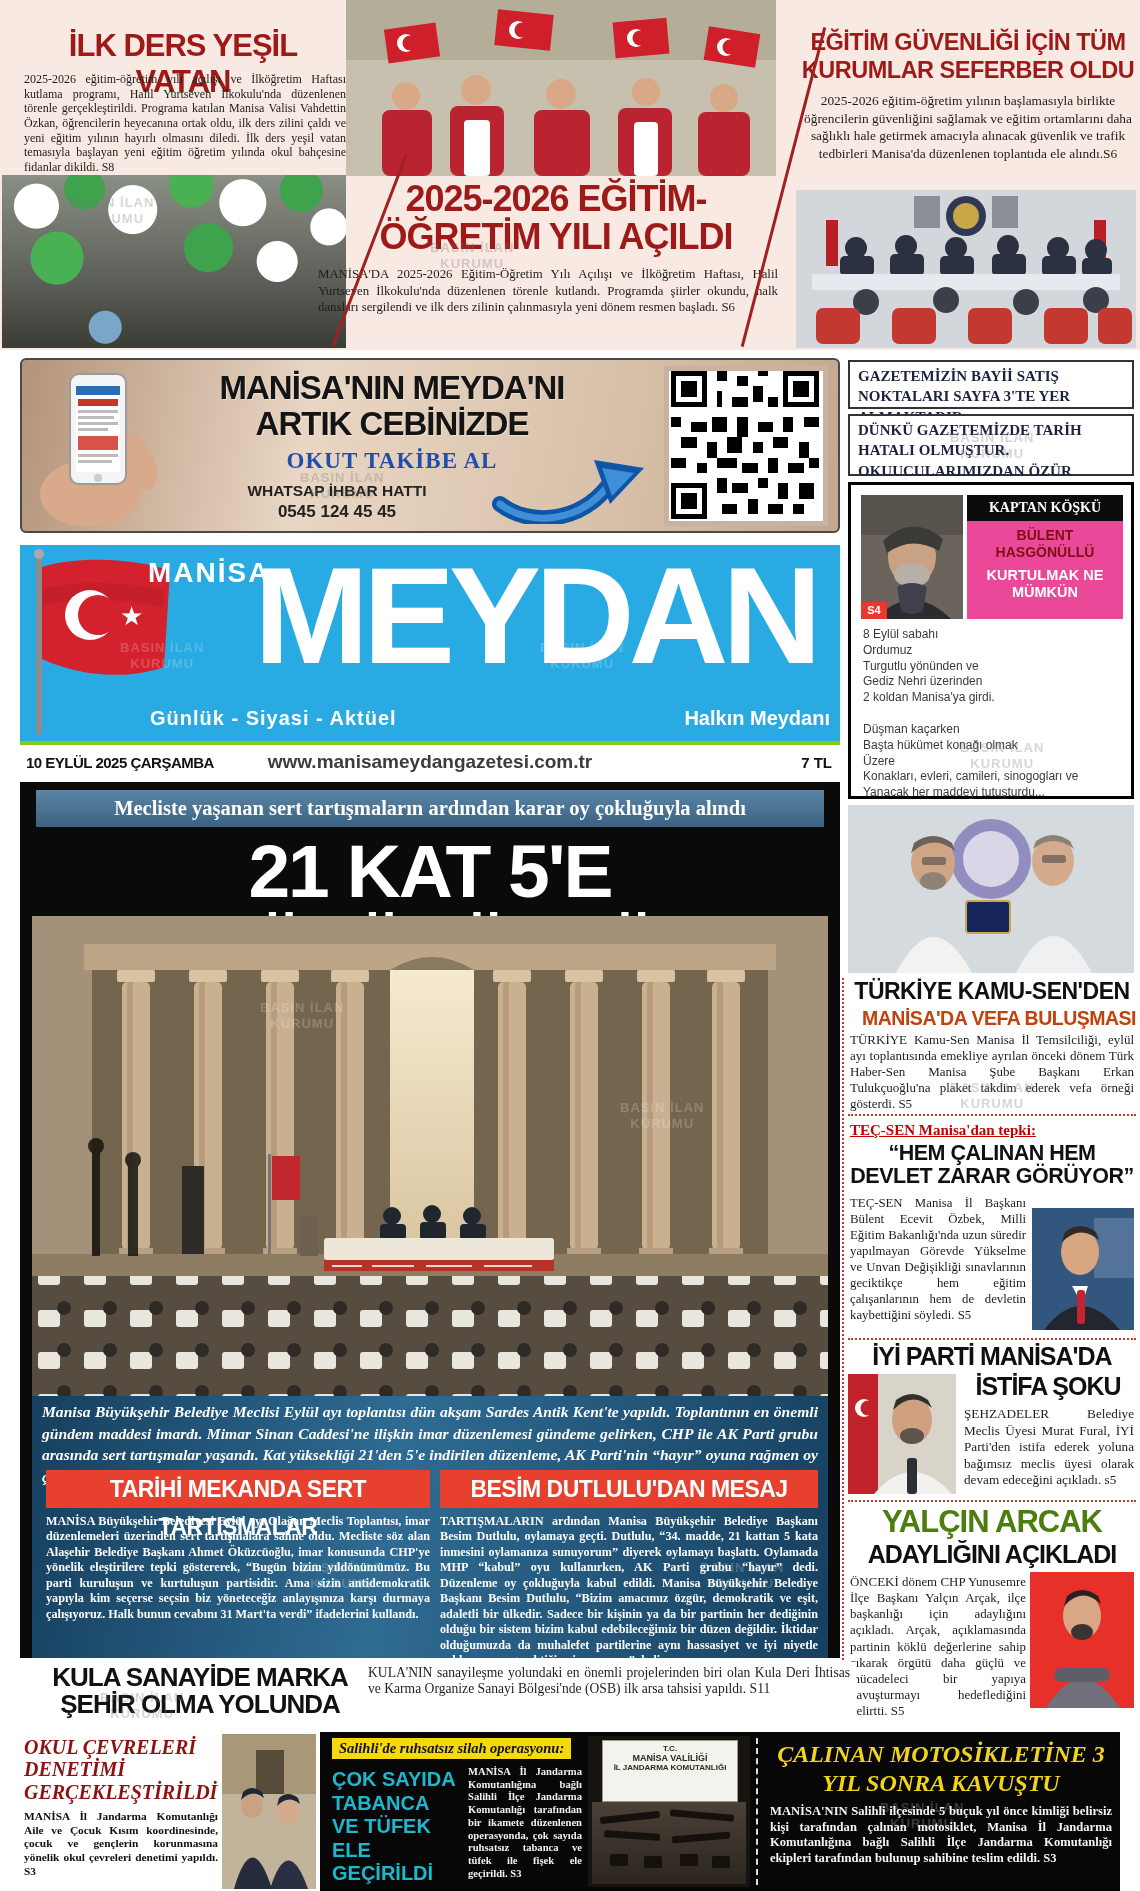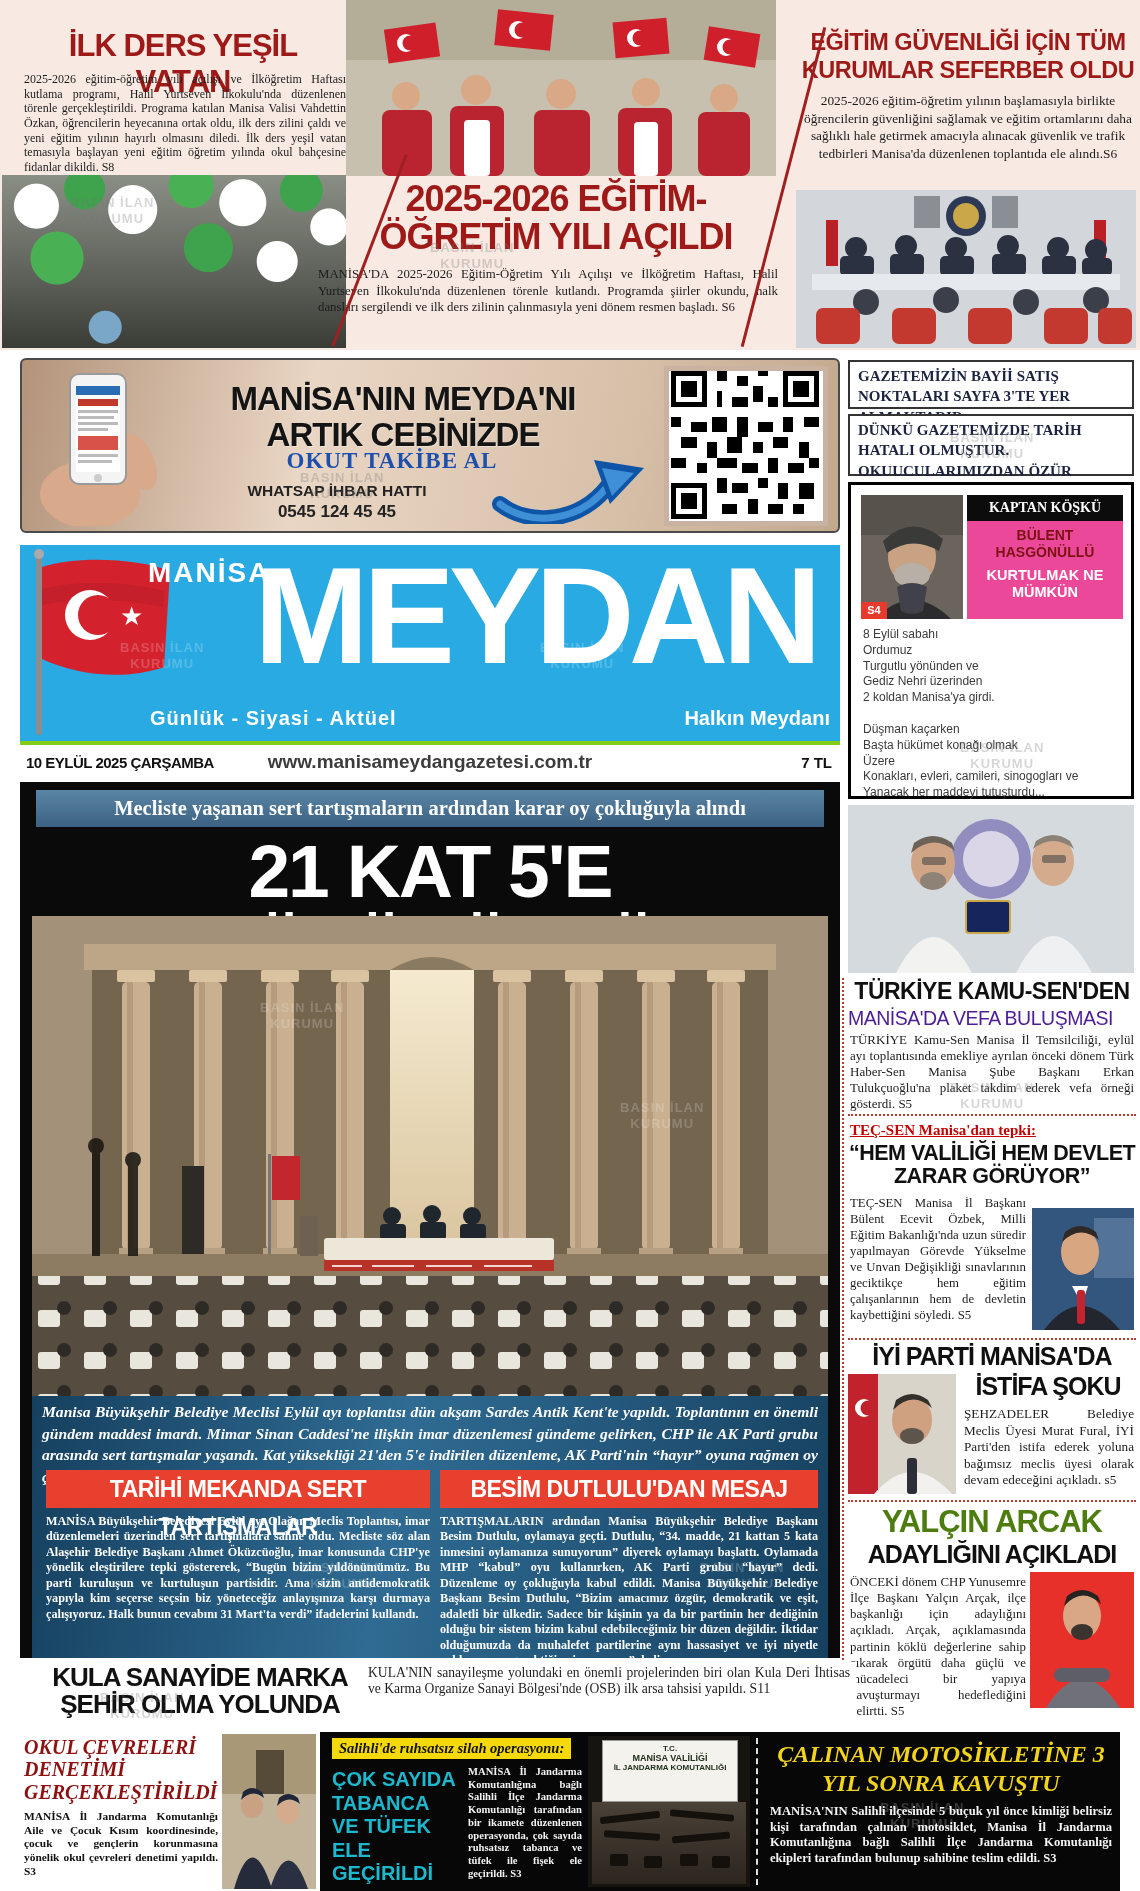--- a/index.html
+++ b/index.html
@@ -72,21 +72,21 @@
   #kp-piece{left:0;top:72px;width:156px;font-size:14.5px;font-weight:800;color:#fff;text-align:center;line-height:1.2;}
   #kp-badge{left:10px;top:117px;width:26px;height:17px;background:#e8392d;color:#fff;font-size:11px;font-weight:bold;
       text-align:center;line-height:17px;}
   #kp-text{left:12px;top:142px;width:260px;font-size:12px;line-height:1.32;color:#3a3a3a;}
   #plaque-photo{left:848px;top:805px;width:286px;height:168px;}
   #rc-dotline-left{left:842px;top:978px;height:734px;border-left:2px dotted #c0392b;width:0;}
   .dotline{left:848px;width:288px;height:0;border-top:2px dotted #c0392b;}
   #dot1{top:1114px;} #dot2{top:1338px;} #dot3{top:1500px;}
   #ka-t1{left:848px;top:980px;width:288px;font-size:23px;font-weight:800;color:#101010;text-align:center;
       letter-spacing:-0.5px;line-height:1;}
-  #ka-t2{left:848px;top:1007px;width:288px;font-size:19.5px;font-weight:400;color:#4c1d95;text-align:left;
+  #ka-t2{left:848px;top:1007px;width:288px;font-size:19.5px;font-weight:700;color:#c2410c;text-align:right;
       letter-spacing:-0.5px;}
   #ka-body{left:850px;top:1032px;width:284px;font-size:13px;line-height:1.24;color:#1d1d1d;}
   #ts-kicker{left:850px;top:1122px;width:284px;font-size:15px;font-weight:800;color:#c40000;
       text-decoration:underline;}
   #ts-title{left:846px;top:1142px;width:292px;font-size:21.5px;font-weight:800;color:#101010;text-align:center;
       line-height:1.06;letter-spacing:-0.5px;}
   #ts-body{left:850px;top:1196px;width:176px;font-size:12.8px;line-height:1.25;color:#1d1d1d;}
   #ts-photo{left:1032px;top:1208px;width:102px;height:122px;}
   #iyi-t1{left:848px;top:1344px;width:288px;font-size:25px;font-weight:800;color:#101010;text-align:center;
       letter-spacing:-1px;line-height:1;}
@@ -277,21 +277,21 @@
         <rect x="44" y="44" width="40" height="3" fill="#bbb"></rect>
           <rect x="44" y="50" width="36" height="3" fill="#bbb"></rect>
         <rect x="44" y="56" width="40" height="3" fill="#bbb"></rect>
           <rect x="44" y="62" width="30" height="3" fill="#bbb"></rect>
         <rect x="44" y="70" width="40" height="14" fill="#d8524a"></rect>
         <rect x="44" y="88" width="40" height="3" fill="#bbb"></rect>
           <rect x="44" y="94" width="34" height="3" fill="#bbb"></rect>
         <circle cx="64" cy="112" r="4" fill="#ccc"></circle>
       </svg>
     </div>
-    <h2 class="abs" id="promo-headline" style="margin:11px;">MANİSA'NIN MEYDA'NI ARTIK CEBİNİZDE</h2>
+    <h2 class="abs" id="promo-headline" style="margin:0;">MANİSA'NIN MEYDA'NI ARTIK CEBİNİZDE</h2>
     <div class="abs serif" id="promo-sub">OKUT TAKİBE AL</div>
     <div class="abs" id="promo-wa-label">WHATSAP İHBAR HATTI</div>
     <div class="abs" id="promo-wa-number">0545 124 45 45</div>
     <div class="abs" id="promo-arrow">
       <svg width="160" height="72" viewBox="0 0 160 72">
         <path d="M8,52 C36,74 86,72 116,34" fill="none" stroke="#0e55a8" stroke-width="16" stroke-linecap="round"></path>
         <path d="M8,52 C36,74 86,72 116,34" fill="none" stroke="#3f8fd6" stroke-width="7" stroke-linecap="round"></path>
         <polygon points="102,8 152,16 118,52" fill="#0e55a8"></polygon>
         <polygon points="110,16 142,21 120,44" fill="#3f8fd6"></polygon>
       </svg>
@@ -505,21 +505,21 @@
   <div class="abs" id="rc-dotline-left"></div>
   <div class="abs dotline" id="dot1"></div>
   <div class="abs dotline" id="dot2"></div>
   <div class="abs dotline" id="dot3"></div>
 
   <h3 class="abs" id="ka-t1" style="margin:0;">TÜRKİYE KAMU-SEN'DEN</h3>
   <h3 class="abs" id="ka-t2" style="margin:0;">MANİSA'DA VEFA BULUŞMASI</h3>
   <p class="abs serif just" id="ka-body" style="margin:0;">TÜRKİYE Kamu-Sen Manisa İl Temsilciliği, eylül ayı toplantısında emekliye ayrılan önceki dönem Türk Haber-Sen Manisa Şube Başkanı Erkan Tulukçuoğlu'na plaket takdim ederek vefa örneği gösterdi. S5</p>
 
   <div class="abs serif" id="ts-kicker">TEÇ-SEN Manisa'dan tepki:</div>
-  <h3 class="abs" id="ts-title" style="margin:0;">“HEM VALİLİĞİ HEM DEVLET ZARAR GÖRÜYOR”</h3>
+  <h3 class="abs" id="ts-title" style="margin:0;">“HEM ÇALINAN HEM DEVLET ZARAR GÖRÜYOR”</h3>
   <p class="abs serif just" id="ts-body" style="margin:0;">TEÇ-SEN Manisa İl Başkanı Bülent Ecevit Özbek, Milli Eğitim Bakanlığı'nda uzun süredir yapılmayan Görevde Yükselme ve Unvan Değişikliği sınavlarının geciktikçe hem eğitim çalışanlarının hem de devletin kaybettiğini söyledi. S5</p>
   <div class="abs" id="ts-photo">
     <svg width="102" height="122" viewBox="0 0 102 122">
       <rect width="102" height="122" fill="#33567e"></rect>
       <rect x="62" y="10" width="40" height="60" fill="#7390b2" opacity="0.5"></rect>
       <ellipse cx="48" cy="44" rx="19" ry="23" fill="#d8a681"></ellipse>
       <path d="M30,34 Q48,16 67,32 L64,24 Q48,12 33,24 Z" fill="#2f2a26"></path>
       <path d="M12,122 Q48,74 88,122 Z" fill="#23262e"></path>
       <path d="M40,78 L56,78 L50,96 Z" fill="#fff"></path>
       <rect x="45" y="82" width="8" height="34" rx="3" fill="#c22430"></rect>

